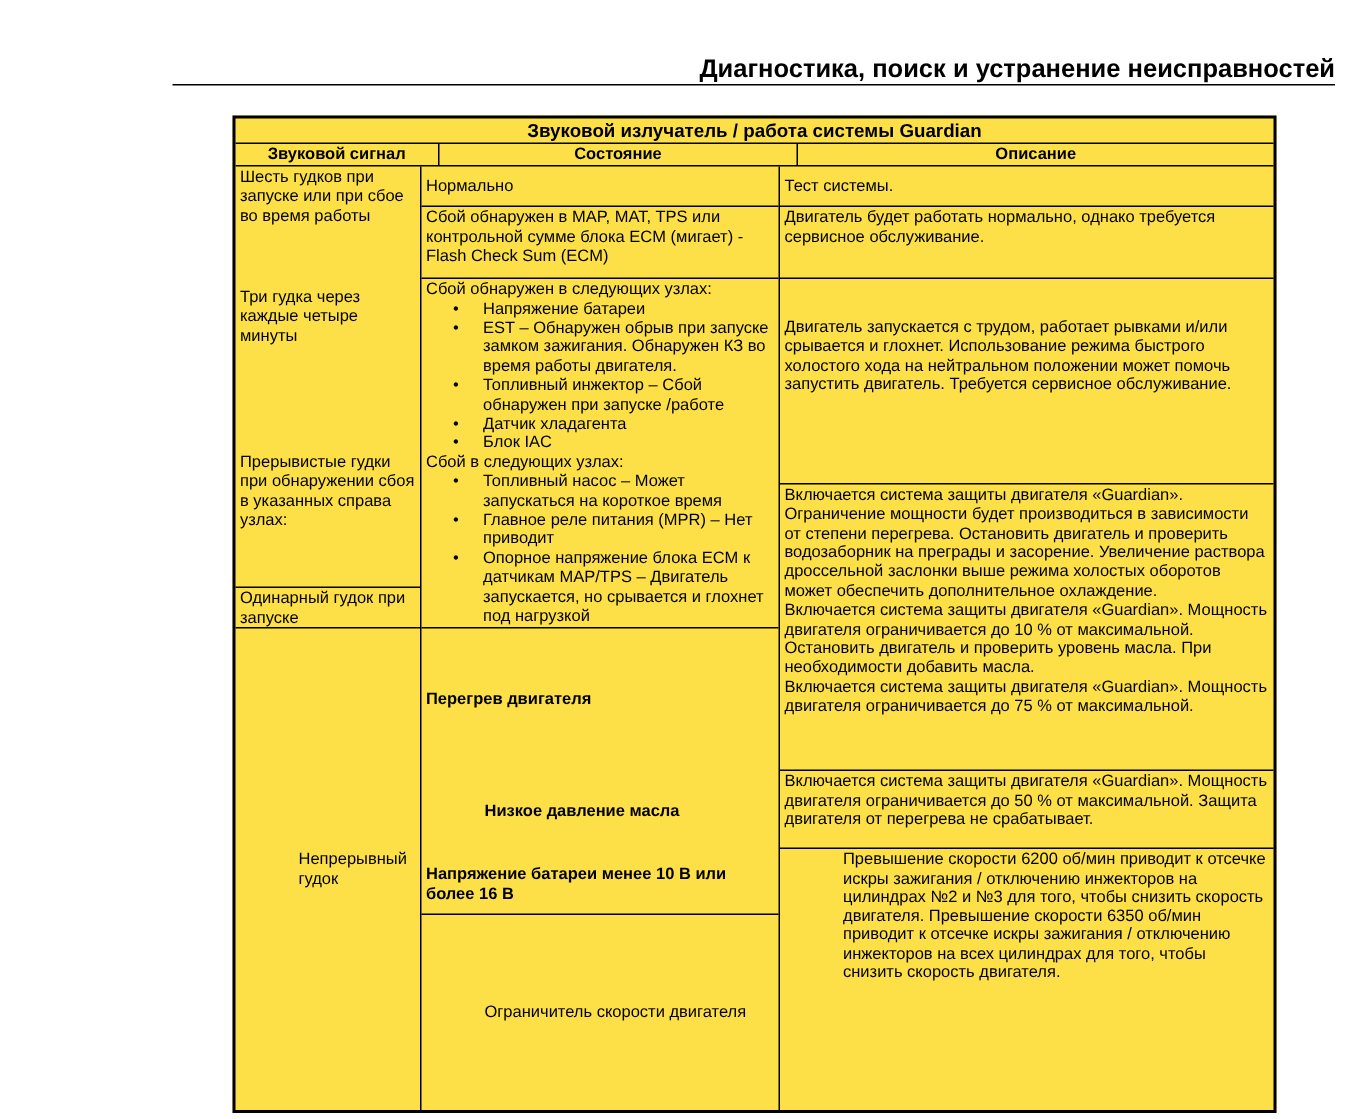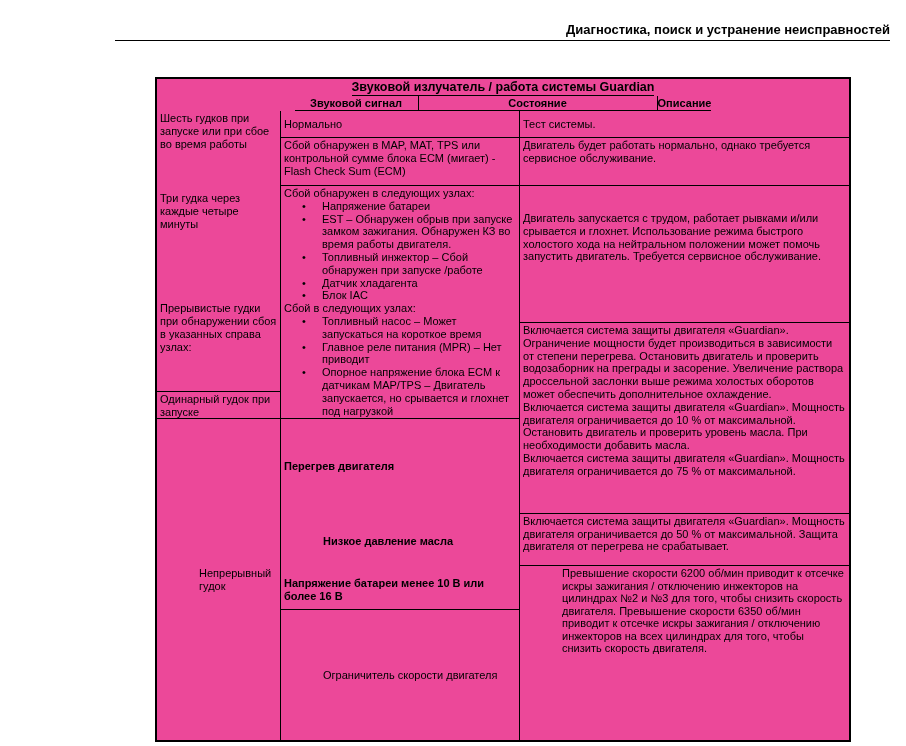--- a/index.html
+++ b/index.html
@@ -7,38 +7,38 @@
   body {
     width:906px; height:746px; position:relative;
     font-family:"Liberation Sans", sans-serif;
     color:#000; font-size:11px; line-height:12.8px;
     -webkit-font-smoothing:antialiased;
   }
   .page { position:absolute; inset:0; background:#fff; }
 
   
   .page-header {
-    position:absolute; left:115px; top:24px; width:775px;
+    position:absolute; left:115px; top:40px; width:775px;
     border-bottom:1.5px solid #000; text-align:right;
-    font-weight:bold; font-size:13px; padding-bottom:3px;
+    font-weight:bold; font-size:17px; padding-bottom:3px;
   }
 
   
   .doc-table {
     position:absolute; left:155px; top:77px; width:696px; height:665px;
-    border:2px solid #000; background:#ec4899;
-    display:flex; flex-direction:column;align-items:center;
+    border:2px solid #000; background:#fde047;
+    display:flex; flex-direction:column;
   }
   .t-title {
     height:17px; border-bottom:1px solid #000;
     font-weight:bold; font-size:12.5px; text-align:center; line-height:16px;
   }
   .t-head { display:flex; height:15px; border-bottom:1px solid #000; font-weight:bold; }
   .t-head > div { text-align:center; line-height:14px; font-size:11px; }
-  .hc1 { width:124px; border-right:1px solid #000; }
+  .hc1 { width:136px; border-right:1px solid #000; }
   .hc2 { width:239px; border-right:1px solid #000; }
   .hc3 { flex:1; }
 
   .t-body { display:flex; flex:1; min-height:0; }
   .col { display:flex; flex-direction:column; min-height:0; }
   .col1 { width:124px; border-right:1px solid #000; }
   .col2 { width:239px; border-right:1px solid #000; }
   .col3 { flex:1; }
 
   .cell { padding:1px 3px; overflow:hidden; }

